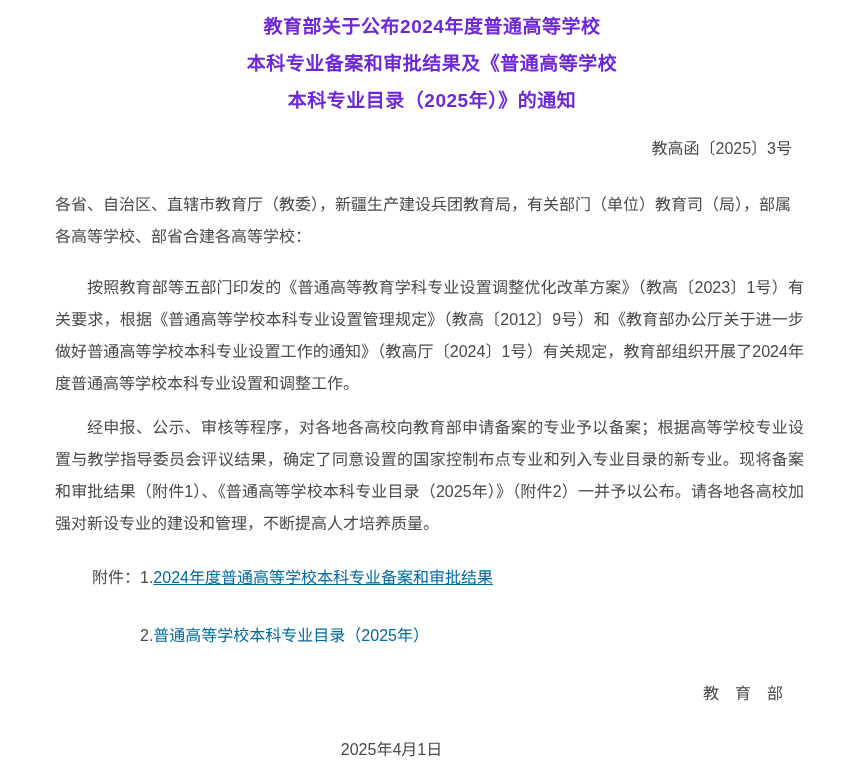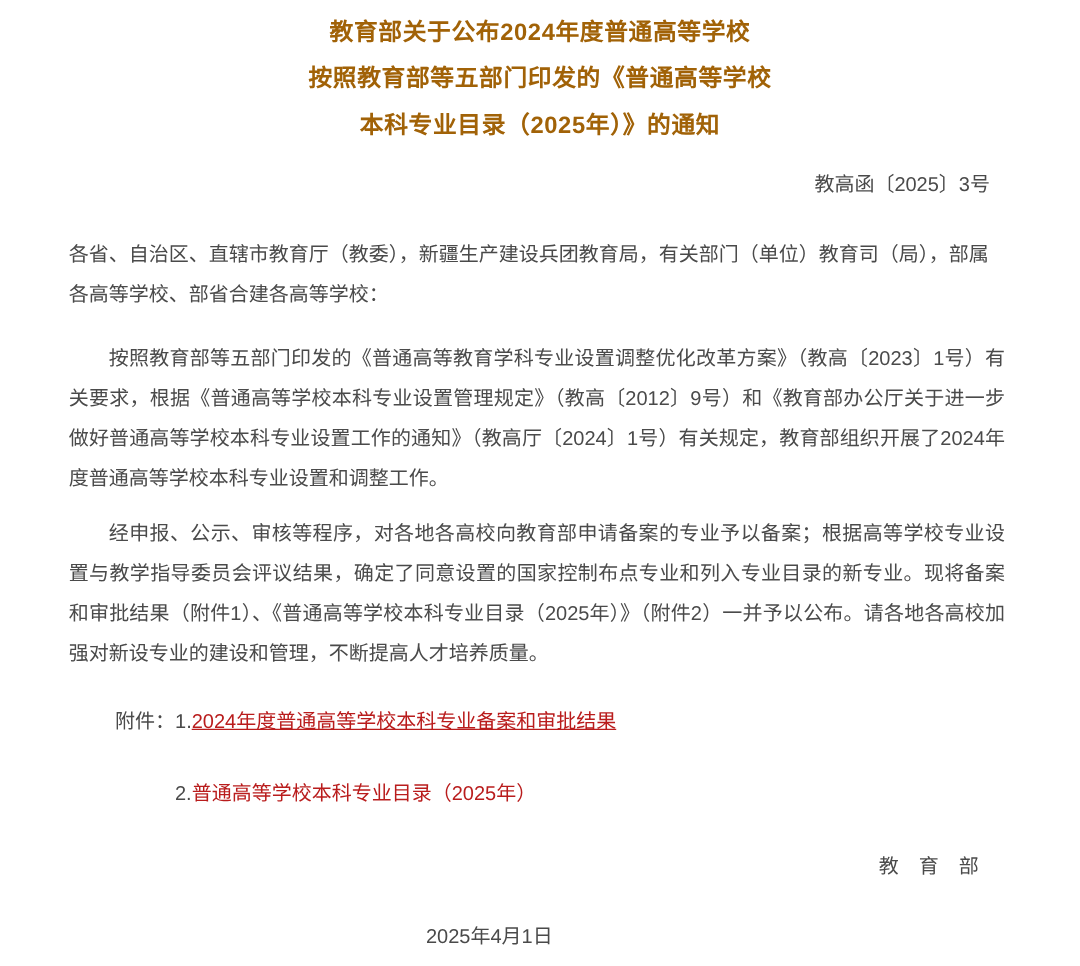--- a/index.html
+++ b/index.html
@@ -17,21 +17,21 @@
     color: #4a4a4a;
     font-size: 16px;
     overflow: hidden;
   }
   .title {
     padding-top: 8px;
     text-align: center;
     font-size: 19px;
     font-weight: bold;
     line-height: 37px;
-    color: #a16207;
+    color: #6d28d9;
     letter-spacing: 0.5px;
   }
   .doc-number {
     margin-top: 20px;
     padding-right: 72px;
     text-align: right;
     line-height: 20px;
     color: #4a4a4a;
   }
   .salutation {
@@ -46,21 +46,21 @@
   }
   .para-1 { margin-top: 19px; }
   .para-2 { margin-top: 12px; }
   .attachment-row {
     margin: 0 60px 0 55px;
     line-height: 32px;
   }
   .attachment-row.first { margin-top: 22px; padding-left: 37px; }
   .attachment-row.second { margin-top: 26px; padding-left: 85px; }
   .attachment-link {
-    color: #b91c1c;
+    color: #0369a1;
     cursor: pointer;
     text-decoration: none;
   }
   .attachment-link.underlined {
     text-decoration: underline;
   }
   .signature {
     margin-top: 26px;
     padding-right: 81px;
     text-align: right;
@@ -73,21 +73,21 @@
     line-height: 32px;
   }
 </style>
 </head>
 <body>
 
 <div class="page">
 
   <div class="title">
     <div>教育部关于公布2024年度普通高等学校</div>
-    <div>按照教育部等五部门印发的《普通高等学校</div>
+    <div>本科专业备案和审批结果及《普通高等学校</div>
     <div>本科专业目录（2025年）》的通知</div>
   </div>
 
   <div class="doc-number">教高函〔2025〕3号</div>
 
   <div class="salutation">各省、自治区、直辖市教育厅（教委），新疆生产建设兵团教育局，有关部门（单位）教育司（局），部属各高等学校、部省合建各高等学校：</div>
 
   <p class="para para-1">按照教育部等五部门印发的《普通高等教育学科专业设置调整优化改革方案》（教高〔2023〕1号）有关要求，根据《普通高等学校本科专业设置管理规定》（教高〔2012〕9号）和《教育部办公厅关于进一步做好普通高等学校本科专业设置工作的通知》（教高厅〔2024〕1号）有关规定，教育部组织开展了2024年度普通高等学校本科专业设置和调整工作。</p>
 
   <p class="para para-2">经申报、公示、审核等程序，对各地各高校向教育部申请备案的专业予以备案；根据高等学校专业设置与教学指导委员会评议结果，确定了同意设置的国家控制布点专业和列入专业目录的新专业。现将备案和审批结果（附件1）、《普通高等学校本科专业目录（2025年）》（附件2）一并予以公布。请各地各高校加强对新设专业的建设和管理，不断提高人才培养质量。</p>

